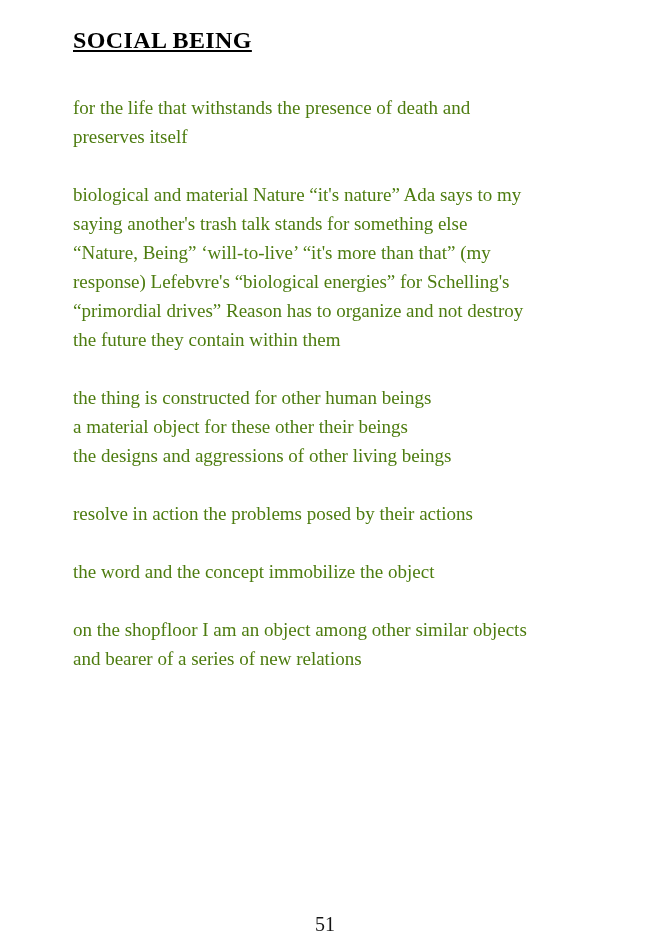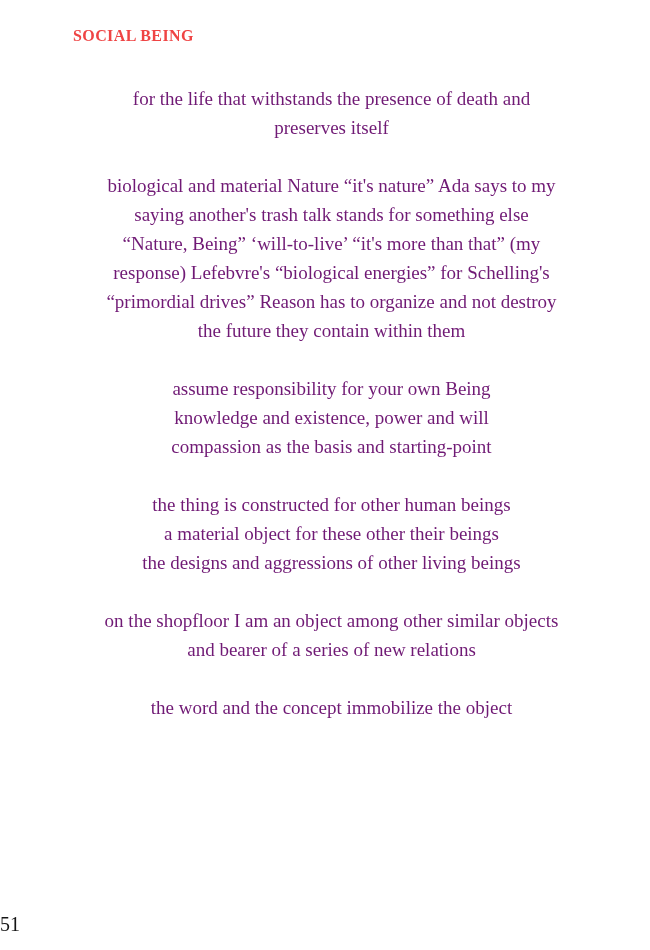--- a/index.html
+++ b/index.html
@@ -14,63 +14,62 @@
     background: #ffffff;
     color: #111111;
     font-family: "Liberation Serif", "DejaVu Serif", serif;
     box-sizing: border-box;
     overflow: hidden;
   }
   .content {
     padding: 27px 60px 0 73px;
   }
   .title {
-    font-size: 16px;
+    font-size: 24px;
     font-weight: bold;
     letter-spacing: 0.4px;
     margin: 0 0 39px 0;
-    color: #ef4444;
+    color: #000000;
+    text-decoration: underline;
   }
   .stanza {
     font-size: 19px;
     line-height: 29px;
     margin: 0 0 29px 0;
     white-space: pre-line;
-    color: #701a75;
-    text-align: center;
+    color: #4d7c0f;
   }
   .page-number {
     position: absolute;
     bottom: 14px;
     left: 0;
     width: 100%;
+    text-align: center;
     font-size: 20px;
     color: #141414;
   }
 </style>
 </head>
 <body>
 
 <div class="page">
   <div class="content">
     <h1 class="title">SOCIAL BEING</h1>
     <div id="poem-body">
         <p class="stanza">for the life that withstands the presence of death and
 preserves itself</p>
         <p class="stanza">biological and material Nature “it's nature” Ada says to my
 saying another's trash talk stands for something else
 “Nature, Being” ‘will-to-live’ “it's more than that” (my
 response) Lefebvre's “biological energies” for Schelling's
 “primordial drives” Reason has to organize and not destroy
 the future they contain within them</p>
-        <p class="stanza">assume responsibility for your own Being
-knowledge and existence, power and will
-compassion as the basis and starting-point</p>
         <p class="stanza">the thing is constructed for other human beings
 a material object for these other their beings
 the designs and aggressions of other living beings</p>
+        <p class="stanza">resolve in action the problems posed by their actions</p>
+        <p class="stanza">the word and the concept immobilize the object</p>
         <p class="stanza">on the shopfloor I am an object among other similar objects
 and bearer of a series of new relations</p>
-        <p class="stanza">the word and the concept immobilize the object</p>
       </div>
   </div>
   <div class="page-number">51</div>
 </div>
 
 </body></html>

